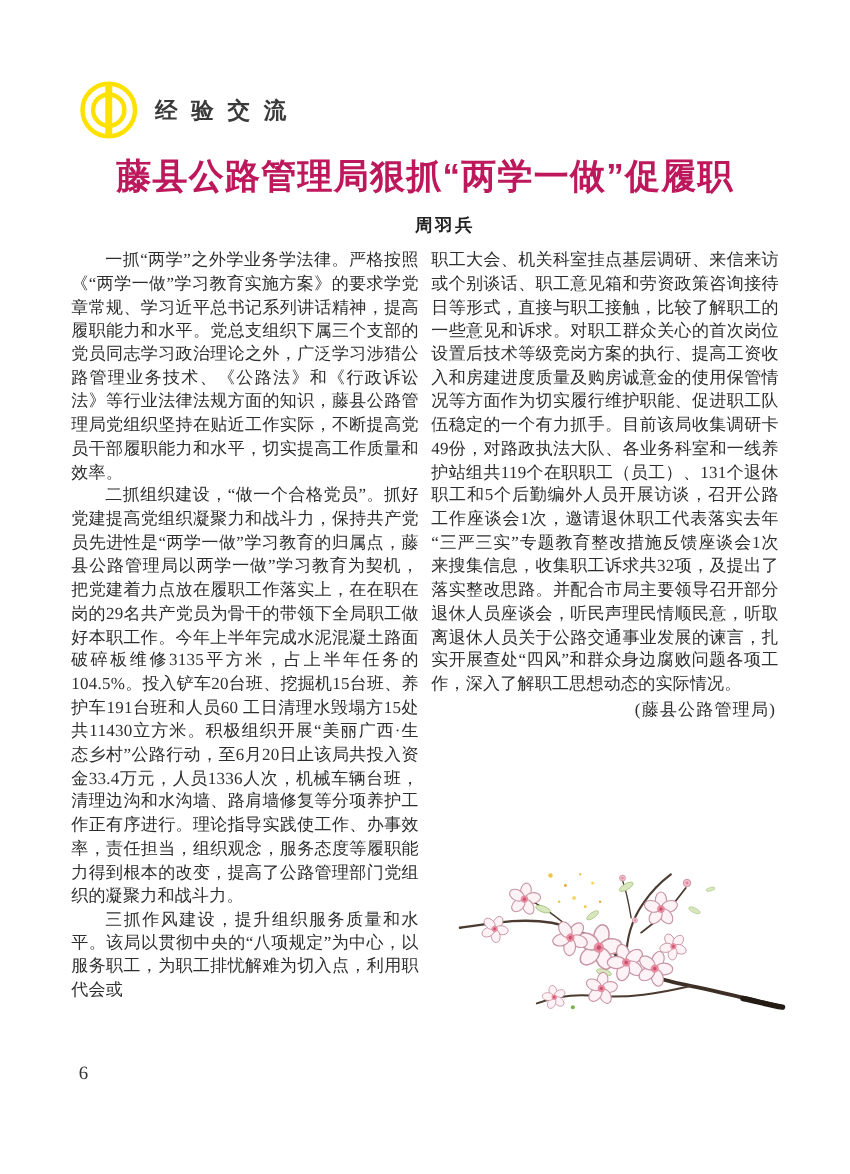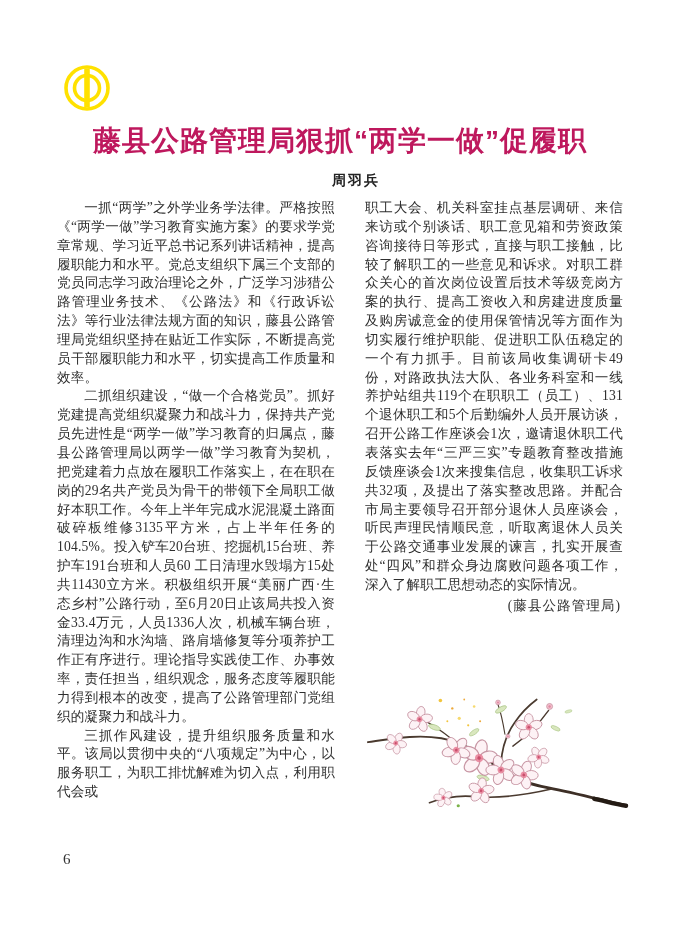--- a/index.html
+++ b/index.html
@@ -46,21 +46,21 @@
   }
   .col { width: 278px; }
   .col p {
     font-family: "Liberation Serif", serif;
     font-size: 13.6px; line-height: 18.85px;
     color: #2e2e2e;
     text-align: justify; text-justify: inter-ideograph;
     text-indent: 2em;
     letter-spacing: 0.2px;
   }
-  .col p.no-indent { text-indent: 0; margin-left: 20px; }
+  .col p.no-indent { text-indent: 0; }
   .col p.gap-top { margin-top: 9px; }
   .signature {
     font-family: "Liberation Serif", serif;
     font-size: 13.6px; line-height: 18.85px;
     color: #2e2e2e;
     text-align: right;
     padding-right: 2px;
     margin-top: 2px;
     letter-spacing: 1px;
   }
@@ -82,20 +82,21 @@
 <body>
 
 <div class="page">
 
   <div class="header">
     <svg class="logo" viewBox="0 0 50 48" aria-hidden="true">
       <circle cx="25" cy="24" r="21" fill="none" stroke="#FFE100" stroke-width="3.6"></circle>
       <circle cx="25" cy="24" r="12.5" fill="none" stroke="#FFE100" stroke-width="3.6"></circle>
       <rect x="22.2" y="4.5" width="5.6" height="39" rx="1.2" fill="#FFE100"></rect>
     </svg>
+    <div class="section-label">经验交流</div>
   </div>
 
   <div class="title">藤县公路管理局狠抓“两学一做”促履职</div>
   <div class="author">周羽兵</div>
 
   <div class="columns">
     <div class="col">
       <p>一抓“两学”之外学业务学法律。严格按照《“两学一做”学习教育实施方案》的要求学党章常规、学习近平总书记系列讲话精神，提高履职能力和水平。党总支组织下属三个支部的党员同志学习政治理论之外，广泛学习涉猎公路管理业务技术、《公路法》和《行政诉讼法》等行业法律法规方面的知识，藤县公路管理局党组织坚持在贴近工作实际，不断提高党员干部履职能力和水平，切实提高工作质量和效率。</p>
       <p>二抓组织建设，“做一个合格党员”。抓好党建提高党组织凝聚力和战斗力，保持共产党员先进性是“两学一做”学习教育的归属点，藤县公路管理局以两学一做”学习教育为契机，把党建着力点放在履职工作落实上，在在职在岗的29名共产党员为骨干的带领下全局职工做好本职工作。今年上半年完成水泥混凝土路面破碎板维修3135平方米，占上半年任务的104.5%。投入铲车20台班、挖掘机15台班、养护车191台班和人员60 工日清理水毁塌方15处共11430立方米。积极组织开展“美丽广西·生态乡村”公路行动，至6月20日止该局共投入资金33.4万元，人员1336人次，机械车辆台班，清理边沟和水沟墙、路肩墙修复等分项养护工作正有序进行。理论指导实践使工作、办事效率，责任担当，组织观念，服务态度等履职能力得到根本的改变，提高了公路管理部门党组织的凝聚力和战斗力。</p>
       <p>三抓作风建设，提升组织服务质量和水平。该局以贯彻中央的“八项规定”为中心，以服务职工，为职工排忧解难为切入点，利用职代会或</p>

